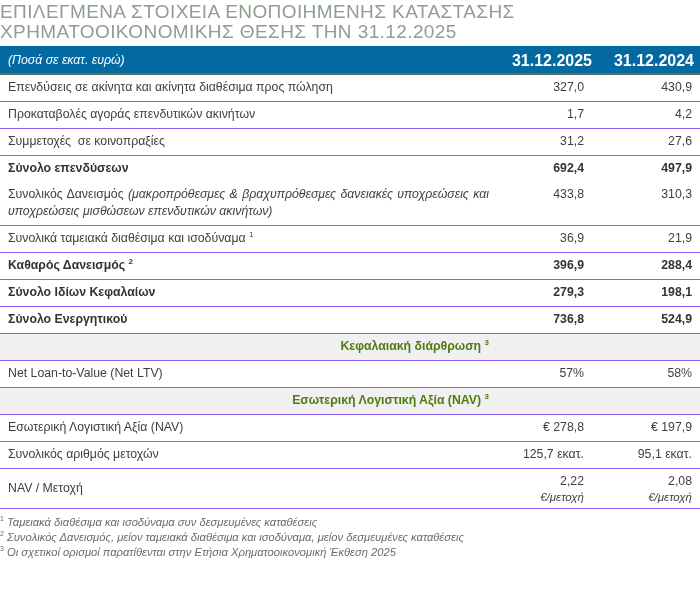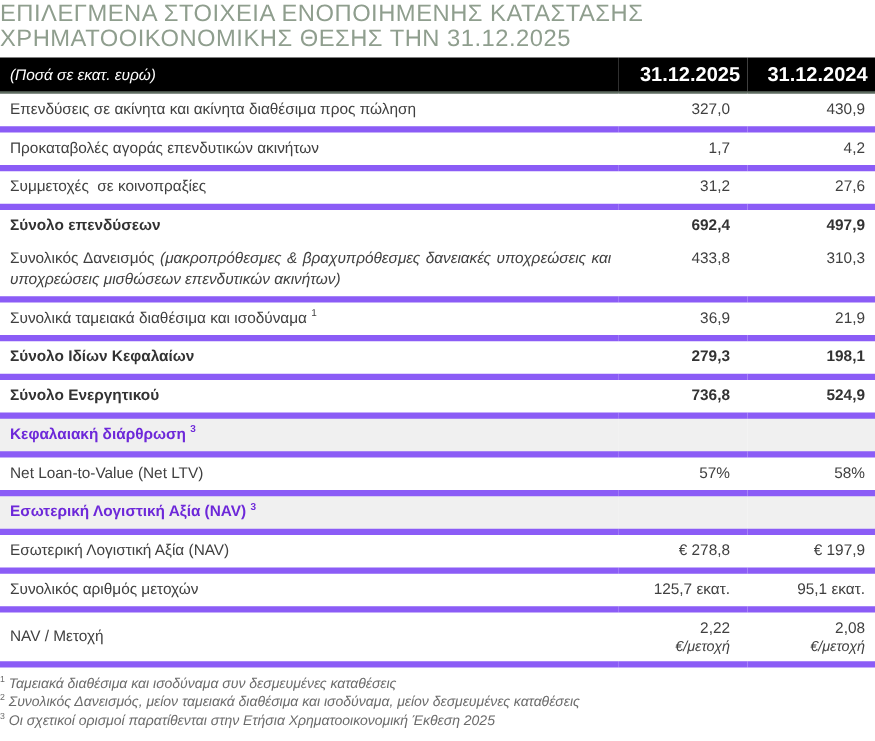--- a/index.html
+++ b/index.html
@@ -16,39 +16,39 @@
     font-weight: normal;
     height: 44px;
   }
   table {
     width: 700px; border-collapse: collapse; table-layout: fixed;
     font-size: 12.3px; color: #404040;
   }
   col.c-label { width: 495px; }
   col.c-v1 { width: 103px; }
   col.c-v2 { width: 102px; }
-  thead tr { background: #000000; }
+  thead tr { background: #0369a1; }
   thead th {
     height: 24px; padding: 0 6px; color: #ffffff;
     border-bottom: 2px solid #5e6b60;
     font-size: 12.3px; vertical-align: bottom; padding-bottom: 3px;
   }
   thead th.lbl { text-align: left; font-weight: normal; font-style: italic; padding-left: 8px; vertical-align: middle; padding-bottom: 0; }
   thead th.num { text-align: right; font-weight: bold; font-size: 16px; }
   tbody td {
-    border-bottom: 5px solid #8b5cf6;
+    border-bottom: 1px solid #8b5cf6;
     padding: 4px 6px 4px 8px;
     vertical-align: top;
     line-height: 17px;
     height: 18px;
   }
   tbody td.num { text-align: right; padding-right: 14px; }
   tbody td.num2 { padding-right: 8px; }
   tr.bold td { font-weight: bold; color: #333333; }
-  tr.section td { background: #f0f0f0; font-weight: bold; color: #6d28d9; }
+  tr.section td { background: #f0f0f0; font-weight: bold; color: #4d7c0f; text-align: right; }
   tr.noborder td { border-bottom: none; }
   td.justify { text-align: justify; text-align-last: left; }
   .ital { font-style: italic; }
   sup { font-size: 8px; line-height: 0; vertical-align: super; }
   .unit { font-style: italic; display: block; font-size: 11.5px; line-height: 14px; }
   .footnotes {
     margin-top: 6px; font-size: 11.2px; font-style: italic; color: #6b6b6b; line-height: 15px;
   }
   .footnotes div { white-space: nowrap; }
   .footnotes sup { font-size: 7px; font-style: normal; }
@@ -96,20 +96,25 @@
       <td class="justify" style="height:35px"><span>Συνολικός Δανεισμός</span> <span class="ital">(μακροπρόθεσμες &amp; βραχυπρόθεσμες δανειακές υποχρεώσεις και υποχρεώσεις μισθώσεων επενδυτικών ακινήτων)</span></td>
       <td class="num">433,8</td>
       <td class="num num2">310,3</td>
     </tr>
     <tr>
       <td><span>Συνολικά ταμειακά διαθέσιμα και ισοδύναμα</span> <sup>1</sup></td>
       <td class="num">36,9</td>
       <td class="num num2">21,9</td>
     </tr>
     <tr class="bold">
+      <td><span>Καθαρός Δανεισμός</span> <sup>2</sup></td>
+      <td class="num">396,9</td>
+      <td class="num num2">288,4</td>
+    </tr>
+    <tr class="bold">
       <td>Σύνολο Ιδίων Κεφαλαίων</td>
       <td class="num">279,3</td>
       <td class="num num2">198,1</td>
     </tr>
     <tr class="bold">
       <td>Σύνολο Ενεργητικού</td>
       <td class="num">736,8</td>
       <td class="num num2">524,9</td>
     </tr>
     <tr class="section">

